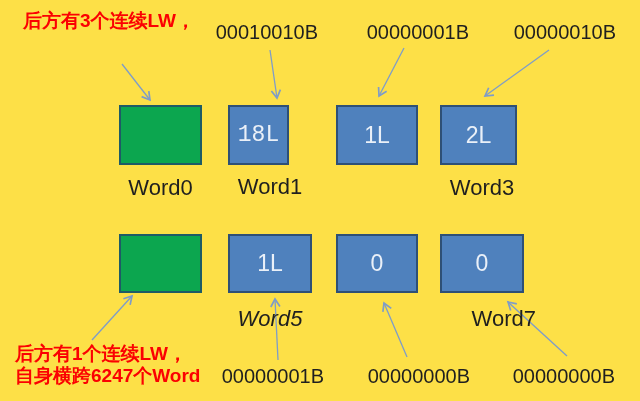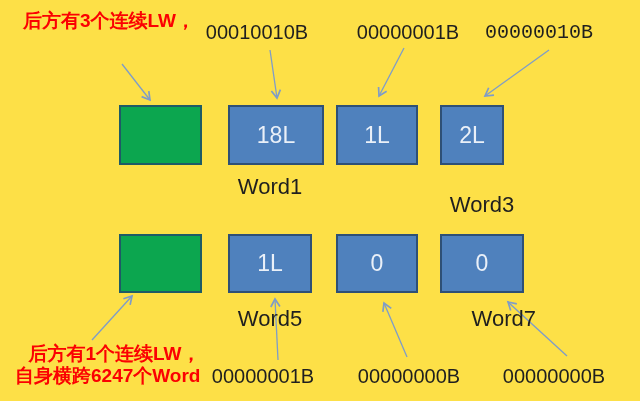--- a/index.html
+++ b/index.html
@@ -12,21 +12,21 @@
     display:flex;align-items:center;justify-content:center;
   }
   .box.blue{background:var(--blue-fill);border-color:var(--blue-border);}
   .box.green{background:var(--green-fill);border-color:var(--green-border);}
   .val{color:var(--box-value-text);font-size:23px;line-height:1;}
   .wlabel{
     position:absolute;text-align:center;font-size:22px;
     color:var(--label-text);white-space:nowrap;
   }
   .bin{
-    position:absolute;width:122px;text-align:center;font-size:20px;
+    position:absolute;width:122px;text-align:right;font-size:20px;
     color:var(--label-text);white-space:nowrap;
   }
   .red-note{
     position:absolute;color:var(--annotation-red);font-size:19px;
     font-weight:bold;line-height:22px;white-space:nowrap;
   }
   #arrows{position:absolute;left:0;top:0;pointer-events:none;}
   #arrows line{stroke:var(--arrow);stroke-width:1.3;fill:none;}
   #arrows marker path{stroke:var(--arrow);fill:none;stroke-width:1.3;}
 </style>
@@ -47,58 +47,59 @@
     <line x1="549" y1="50" x2="485" y2="96" marker-end="url(#ah)"></line>
     <line x1="92" y1="340" x2="132" y2="296" marker-end="url(#ah)"></line>
     <line x1="278" y1="360" x2="275" y2="299" marker-end="url(#ah)"></line>
     <line x1="407" y1="357" x2="384" y2="303" marker-end="url(#ah)"></line>
     <line x1="567" y1="356" x2="508" y2="302" marker-end="url(#ah)"></line>
   </svg>
 
   <div class="red-note" style="left:23px;top:10px;">
     <div>后方有3个连续LW，</div>
   </div>
-  <div class="red-note" style="left:15px;top:343px;text-align:right;">
+  <div class="red-note" style="left:15px;top:343px;">
     <div>后方有1个连续LW，</div>
     <div>自身横跨6247个Word</div>
   </div>
 
   <div class="bin" style="left:196px;top:21px;">00010010B</div>
   <div class="bin" style="left:347px;top:21px;">00000001B</div>
-  <div class="bin" style="left:478px;top:21px;font-family:Liberation Mono, monospace;">00000010B</div>
+  <div class="bin" style="left:494px;top:21px;">00000010B</div>
 
   <div class="box green" style="left:119px;top:105px;width:83px;height:60px;">
     <span class="val"></span>
   </div>
-  <div class="box blue" style="left:228px;top:105px;width:96px;height:60px;">
+  <div class="box blue" style="left:228px;top:105px;width:61px;height:60px;font-family:Liberation Mono, monospace;">
     <span class="val">18L</span>
   </div>
   <div class="box blue" style="left:336px;top:105px;width:82px;height:60px;">
     <span class="val">1L</span>
   </div>
-  <div class="box blue" style="left:440px;top:105px;width:64px;height:60px;">
+  <div class="box blue" style="left:440px;top:105px;width:77px;height:60px;">
     <span class="val">2L</span>
   </div>
 
+  <div class="wlabel" style="left:107px;top:175px;width:107px;">Word0</div>
   <div class="wlabel" style="left:216px;top:174px;width:108px;">Word1</div>
-  <div class="wlabel" style="left:428px;top:175px;width:108px;margin-top:17px;">Word3</div>
+  <div class="wlabel" style="left:428px;top:175px;width:108px;">Word3</div>
 
   <div class="box green" style="left:119px;top:234px;width:83px;height:59px;">
     <span class="val"></span>
   </div>
   <div class="box blue" style="left:228px;top:234px;width:84px;height:59px;">
     <span class="val">1L</span>
   </div>
   <div class="box blue" style="left:336px;top:234px;width:82px;height:59px;">
     <span class="val">0</span>
   </div>
   <div class="box blue" style="left:440px;top:234px;width:84px;height:59px;">
     <span class="val">0</span>
   </div>
 
-  <div class="wlabel" style="left:216px;top:306px;width:108px;">Word5</div>
+  <div class="wlabel" style="left:216px;top:306px;width:108px;font-style:italic;">Word5</div>
   <div class="wlabel" style="left:428px;top:306px;width:108px;text-align:right;">Word7</div>
 
   <div class="bin" style="left:202px;top:365px;">00000001B</div>
   <div class="bin" style="left:348px;top:365px;">00000000B</div>
   <div class="bin" style="left:493px;top:365px;">00000000B</div>
 
 </div>
 
 </body></html>

